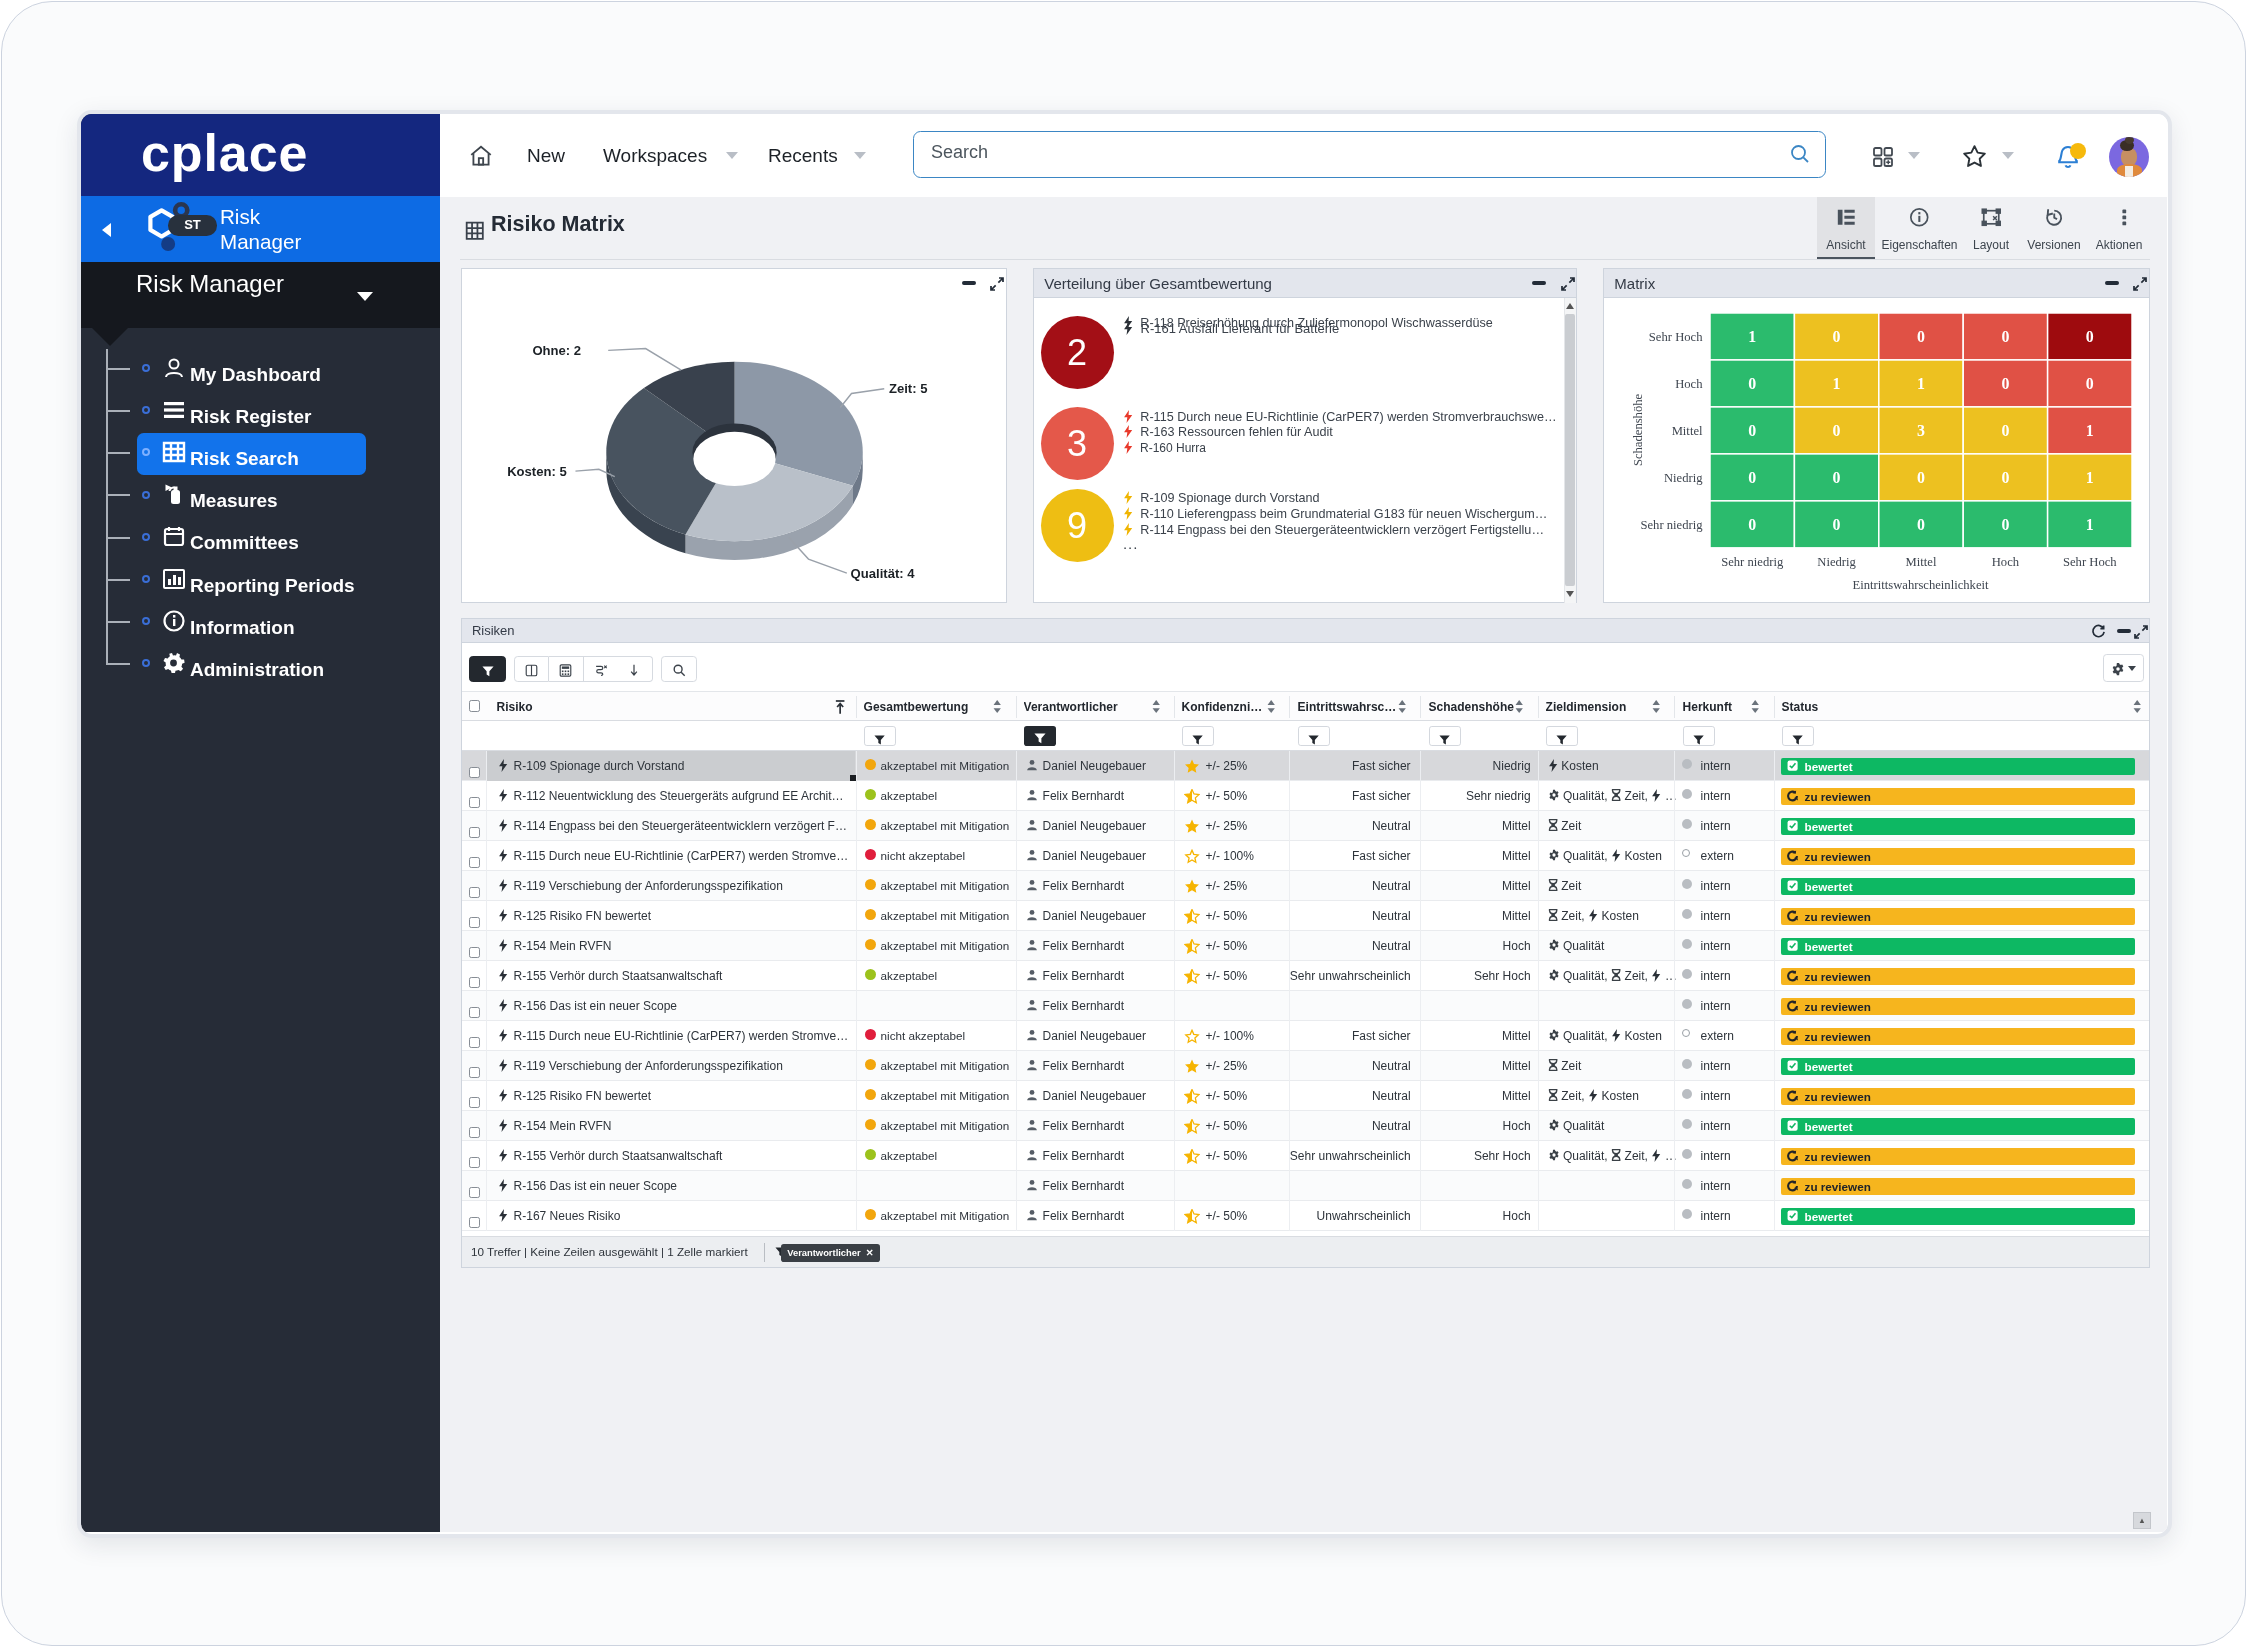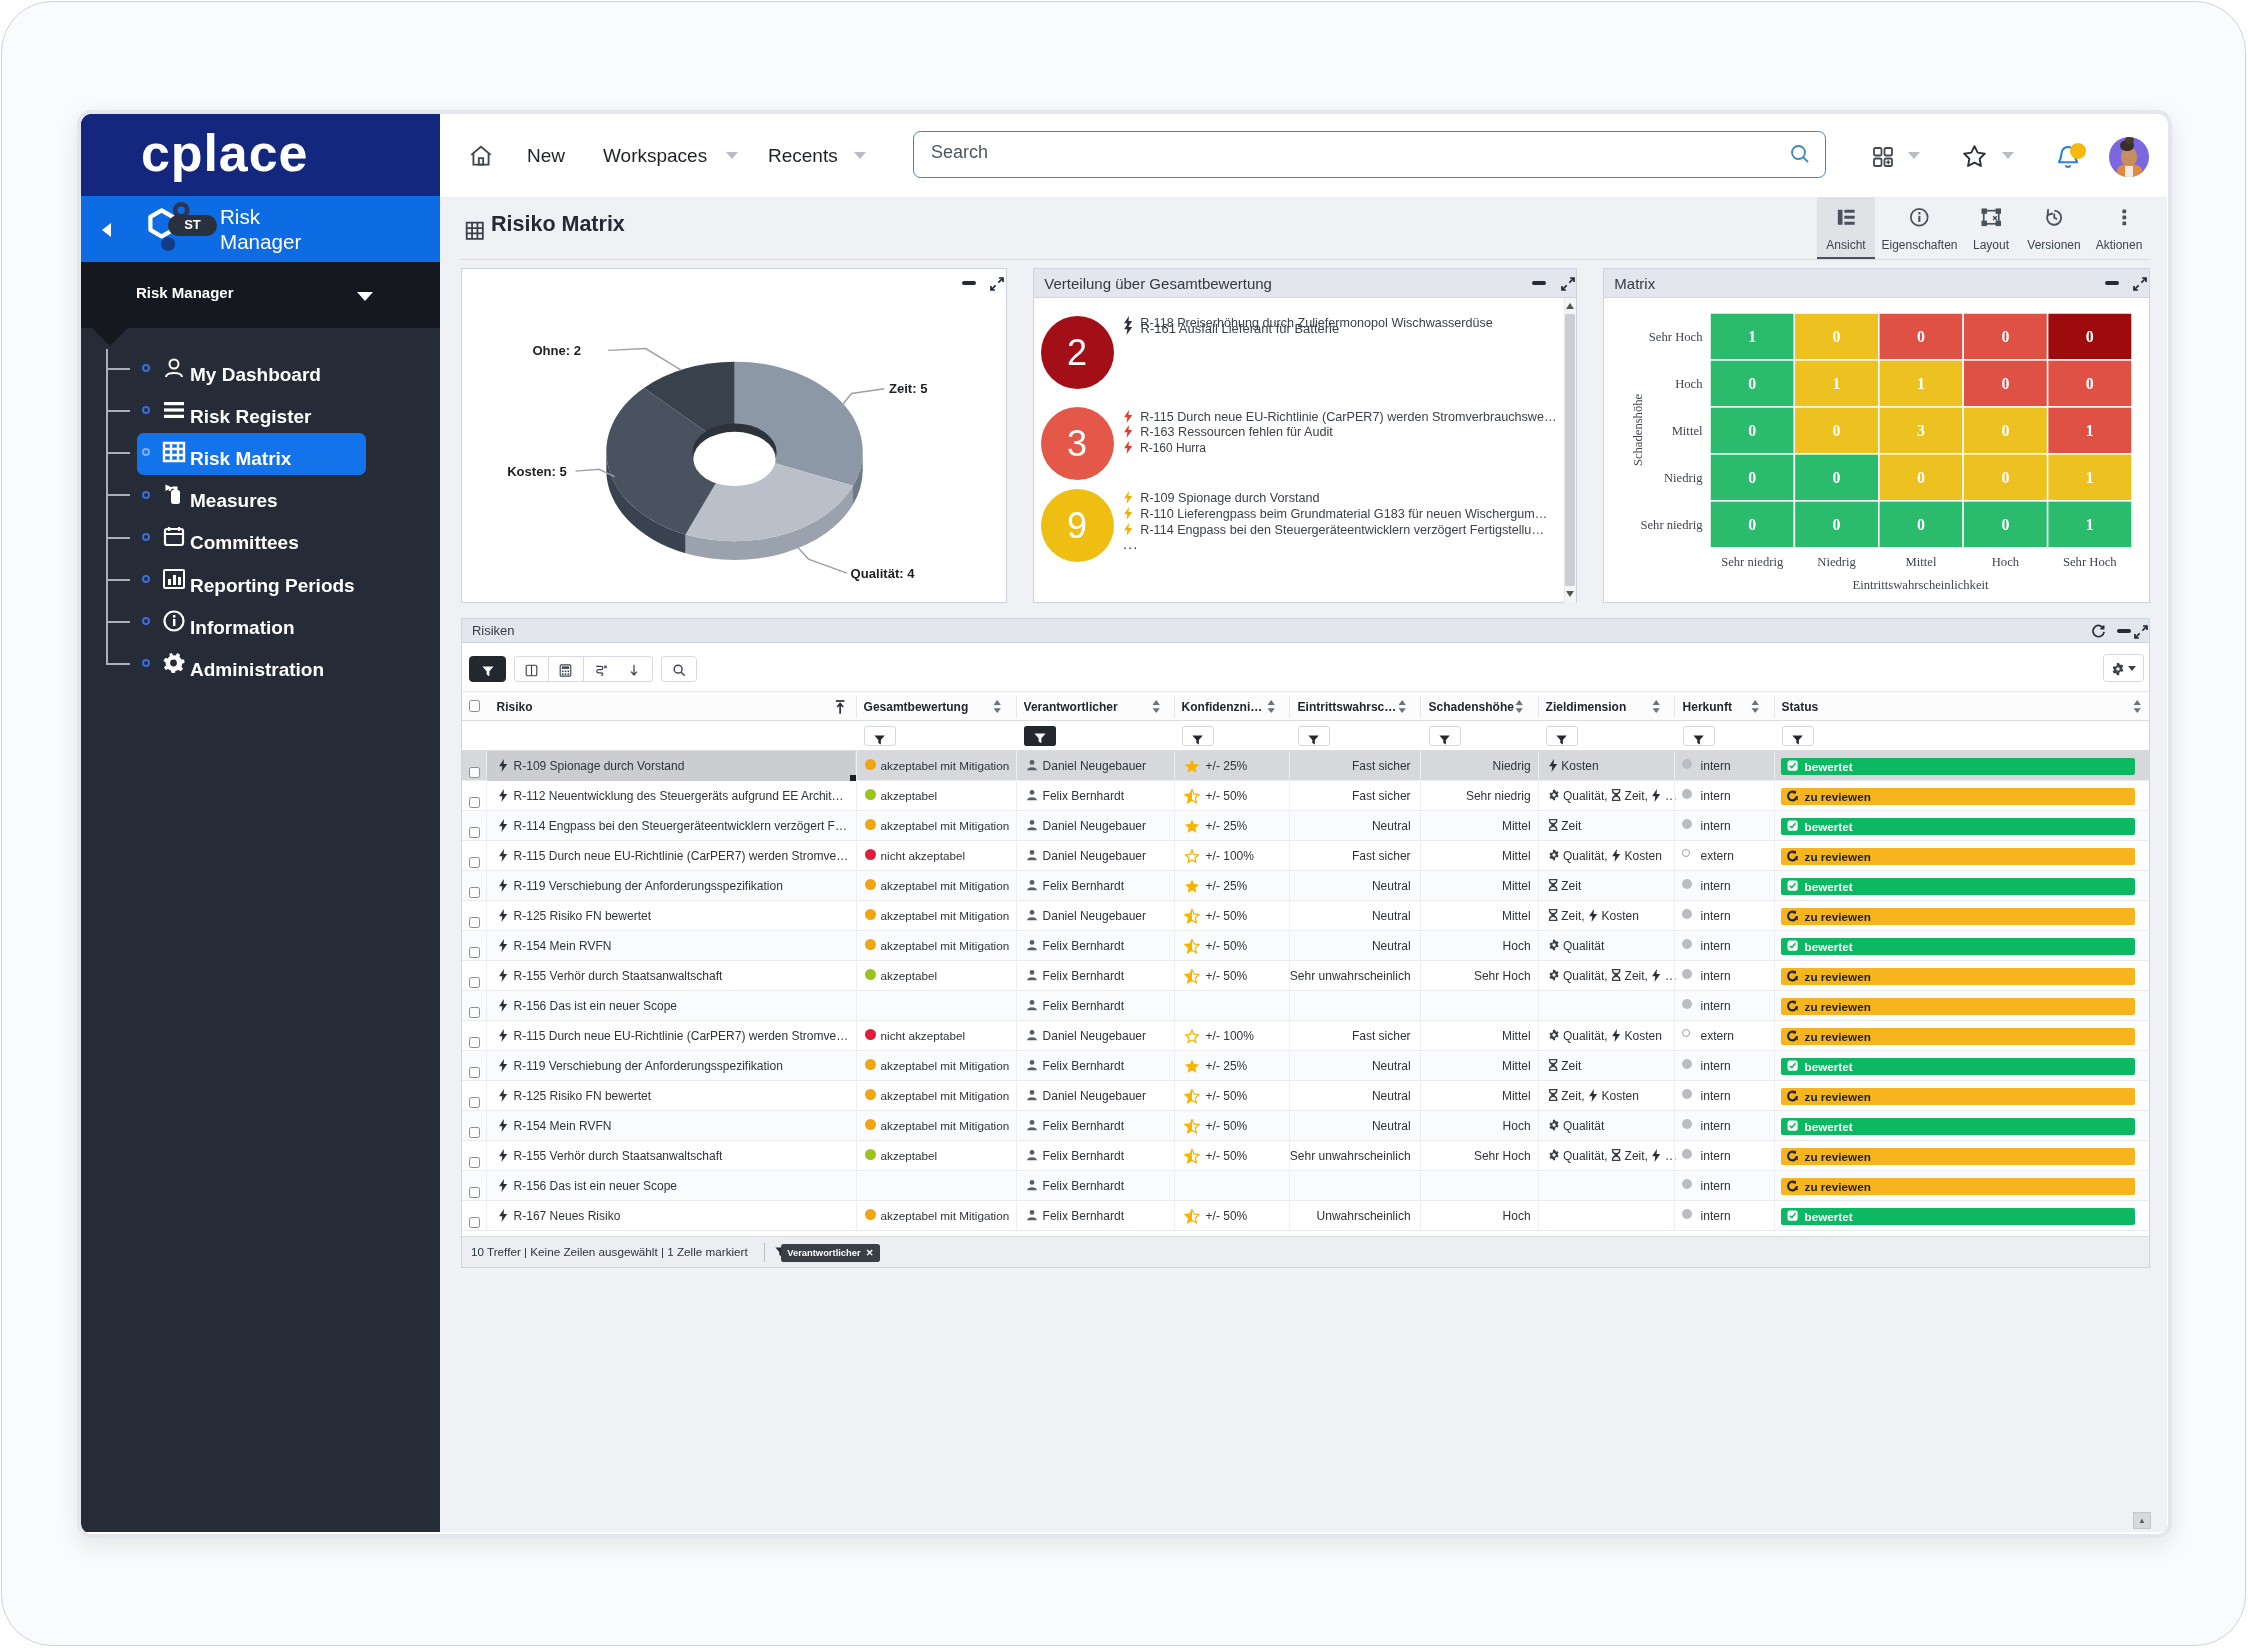--- a/index.html
+++ b/index.html
@@ -5,21 +5,21 @@
 .stage{position:relative;width:2249px;height:1293px}
 .bgcard{position:absolute;left:0.9px;top:0.9px;width:2245px;height:1645px;background:#fafbfc;border:1.9px solid #ccd3df;border-radius:51px}
 .app{position:absolute;left:77px;top:110px;width:2095px;height:1428px;border:4.7px solid #e3e6ec;border-radius:15px;background:#fff;overflow:hidden;box-shadow:0 7.5px 24px rgba(30,40,60,.10)}
 
 .sidebar{position:absolute;left:0;top:0;width:359px;height:1418px;background:#262c37}
 .sb-navy{position:absolute;left:0;top:0;width:359px;height:82px;background:#14277f}
 .logo{position:absolute;left:60px;top:9.4px;width:253px;height:60px;color:#fff;font-size:52px;font-weight:700;letter-spacing:0.9px}
 .sb-blue{position:absolute;left:0;top:82px;width:359px;height:66px;background:#0d6be4}
 .sb-dark{position:absolute;left:0;top:148px;width:359px;height:66px;background:#15181e}
 .sb-notch{position:absolute;left:11.2px;top:214px;width:0;height:0;border-left:18px solid transparent;border-right:18px solid transparent;border-top:18px solid #15181e}
-.sb-title{position:absolute;left:55px;top:170px;color:#fff;font-size:15px;font-weight:700}
+.sb-title{position:absolute;left:55px;top:156px;color:#fff;font-size:24px;font-weight:400}
 .sb-caret{position:absolute;left:276px;top:178px;width:0;height:0;border-left:8.4px solid transparent;border-right:8.4px solid transparent;border-top:9.4px solid #fff}
 .navitem{position:absolute;left:0;width:359px;height:42px;color:#fff;font-size:19px;font-weight:600}
 .nv-line{position:absolute;left:25px;top:235px;width:1.9px;height:316px;background:#aab0b8}
 .tick{position:absolute;left:25px;width:24px;height:1.9px;background:#aab0b8}
 .bullet{position:absolute;left:61px;width:8.4px;height:8.4px;border:2.3px solid #3a6ed6;border-radius:50%;background:transparent}
 .nv-sel{position:absolute;left:56px;top:319px;width:229px;height:42px;background:#1273eb;border-radius:6.6px}
 .nv-ico{position:absolute;left:81px;width:24px;height:24px}
 .nv-label{position:absolute;left:109px;white-space:nowrap}
 
 .topbar{position:absolute;left:359px;top:0;width:1727px;height:83px;background:#fff}
@@ -90,21 +90,21 @@
             <rect x="2" y="16.8" width="20" height="3.2"></rect>
           </svg>
         <span class="nv-label" style="position:absolute;top:8.4px">Risk Register</span>
       </div>
       <div class="tick" style="top:338px"></div>
       <div class="bullet" style="top:334px;border-color:#7db0ff"></div>
       <div class="navitem" style="top:326px">
         <svg class="nv-ico" viewBox="0 0 24 24" fill="#fff">
             <path d="M2 3 H22 V21 H2 Z M2 9 H22 M2 15 H22 M9 3 V21 M16 3 V21" fill="none" stroke="#fff" stroke-width="2.4"></path>
           </svg>
-        <span class="nv-label" style="position:absolute;top:8.4px">Risk Matrix</span>
+        <span class="nv-label" style="position:absolute;top:8.4px">Risk Search</span>
       </div>
       <div class="tick" style="top:380px"></div>
       <div class="bullet" style="top:377px"></div>
       <div class="navitem" style="top:368px">
         <svg class="nv-ico" viewBox="0 0 24 24" fill="#fff">
             <rect x="9" y="8" width="9" height="14" rx="2.5"></rect>
             <rect x="11.5" y="4.5" width="4" height="3.5"></rect>
             <path d="M10 5.5 L3.5 2.5 L3.5 9 Z"></path>
             <path d="M12.5 4.5 C9 4.5 7 6.5 6.5 9 L8.5 9 C9 7.2 10.5 6.3 12.5 6.3 Z"></path>
           </svg>

